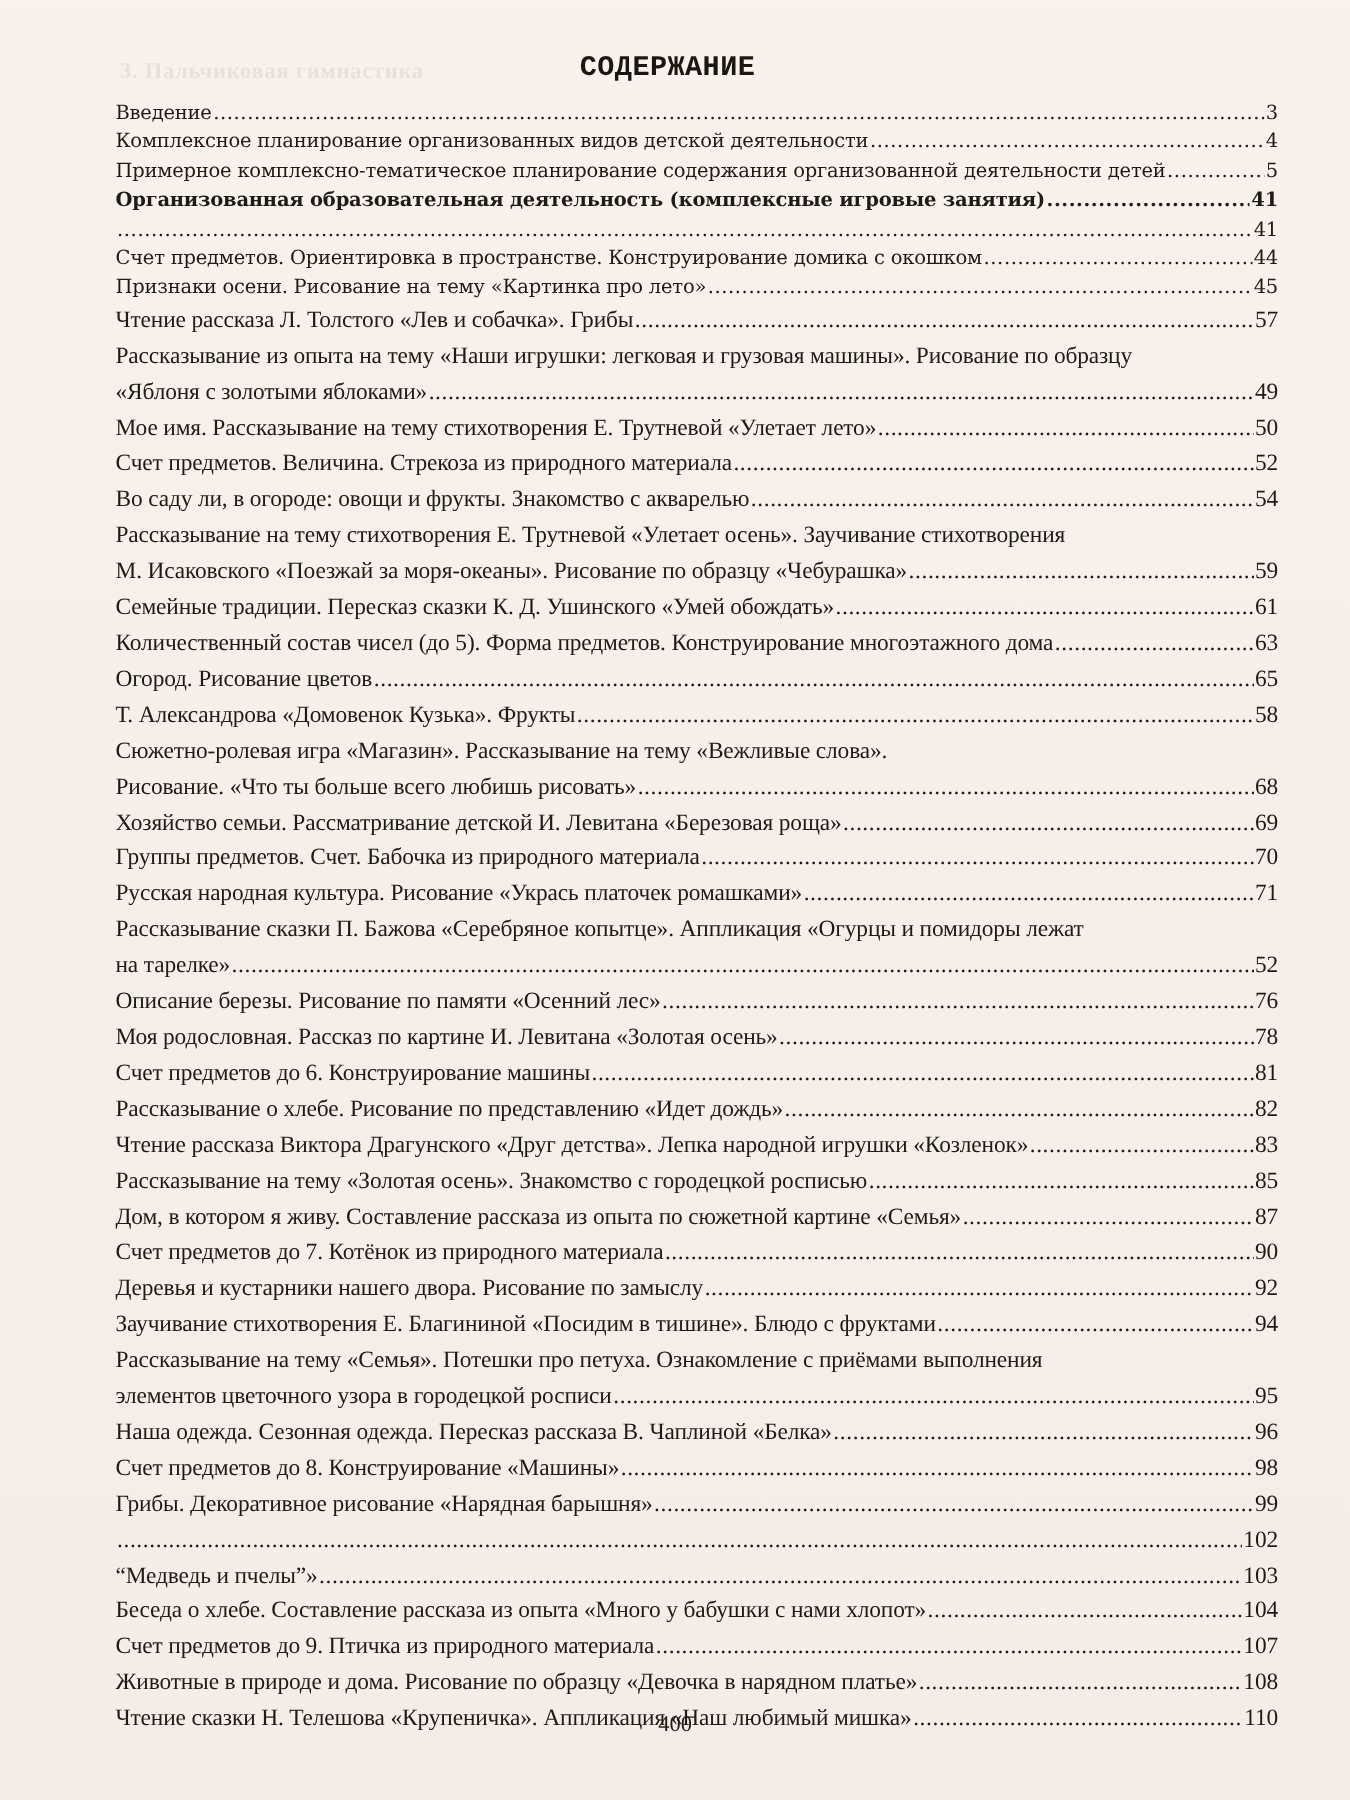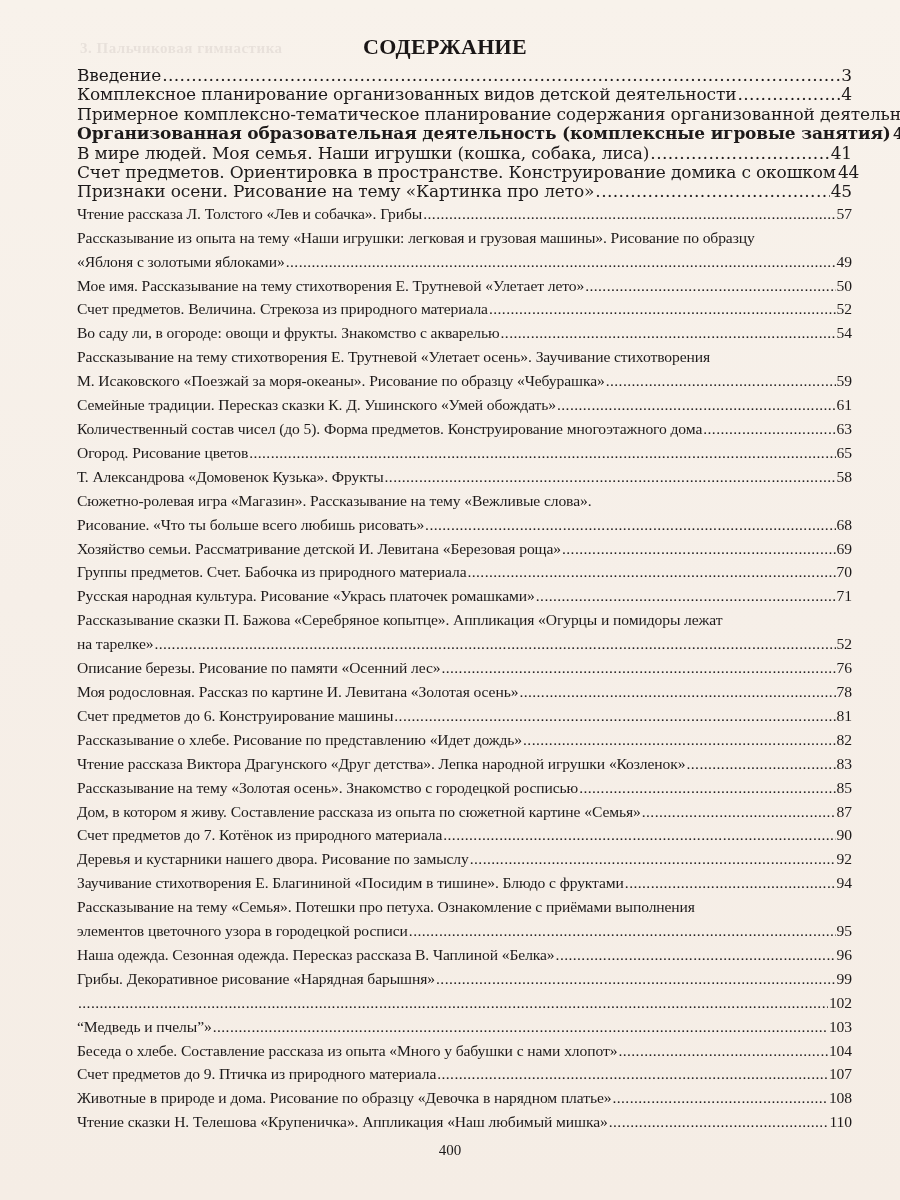--- a/index.html
+++ b/index.html
@@ -29,23 +29,23 @@
     font-size: 15px;
     color: rgba(120, 110, 110, 0.12);
     letter-spacing: 0.5px;
   }
   .title {
     position: absolute;
     top: 34px;
     left: 0;
     width: 890px;
     text-align: center;
-    font-family: Liberation Serif, serif;
+    font-family: Liberation Mono, monospace;
     font-weight: bold;
-    font-size: 22px;
+    font-size: 19px;
     letter-spacing: 0.3px;
     color: #1a1616;
   }
   .toc {
     position: absolute;
     left: 77px;
     top: 66px;
     width: 775px;
   }
   .entry {
@@ -72,21 +72,21 @@
   }
   .line .page-num {
     flex: 0 0 auto;
   }
   .cont {
     white-space: nowrap;
   }
   
   .wide {
     font-family: "DejaVu Serif", serif;
-    font-size: 17px;
+    font-size: 13px;
     line-height: 19.4px;
     letter-spacing: -0.15px;
   }
   .wide.bold {
     font-weight: bold;
   }
   .cond {
     font-family: Liberation Serif, serif;
     font-size: 15.6px;
     line-height: 23.9px;
@@ -134,21 +134,20 @@
       </div>
       <div class="entry wide bold">
         <div class="line">
           <span class="text">Организованная образовательная деятельность (комплексные игровые занятия)</span>
           <span class="leader"></span>
           <span class="page-num">41</span>
         </div>
       </div>
       <div class="entry wide">
         <div class="line">
-          <span class="text">В мире людей. Моя семья. Наши игрушки (кошка, собака, лиса)</span>
           <span class="leader"></span>
           <span class="page-num">41</span>
         </div>
       </div>
       <div class="entry wide">
         <div class="line">
           <span class="text">Счет предметов. Ориентировка в пространстве. Конструирование домика с окошком</span>
           <span class="leader"></span>
           <span class="page-num">44</span>
         </div>
@@ -345,20 +344,27 @@
           <span class="text">элементов цветочного узора в городецкой росписи</span>
           <span class="leader"></span>
           <span class="page-num">95</span>
         </div>
       </div>
       <div class="entry cond">
         <div class="line">
           <span class="text">Наша одежда. Сезонная одежда. Пересказ рассказа В. Чаплиной «Белка»</span>
           <span class="leader"></span>
           <span class="page-num">96</span>
+        </div>
+      </div>
+      <div class="entry cond">
+        <div class="line">
+          <span class="text">Счет предметов до 8. Конструирование «Машины»</span>
+          <span class="leader"></span>
+          <span class="page-num">98</span>
         </div>
       </div>
       <div class="entry cond">
         <div class="line">
           <span class="text">Грибы. Декоративное рисование «Нарядная барышня»</span>
           <span class="leader"></span>
           <span class="page-num">99</span>
         </div>
       </div>
       <div class="entry cond">

